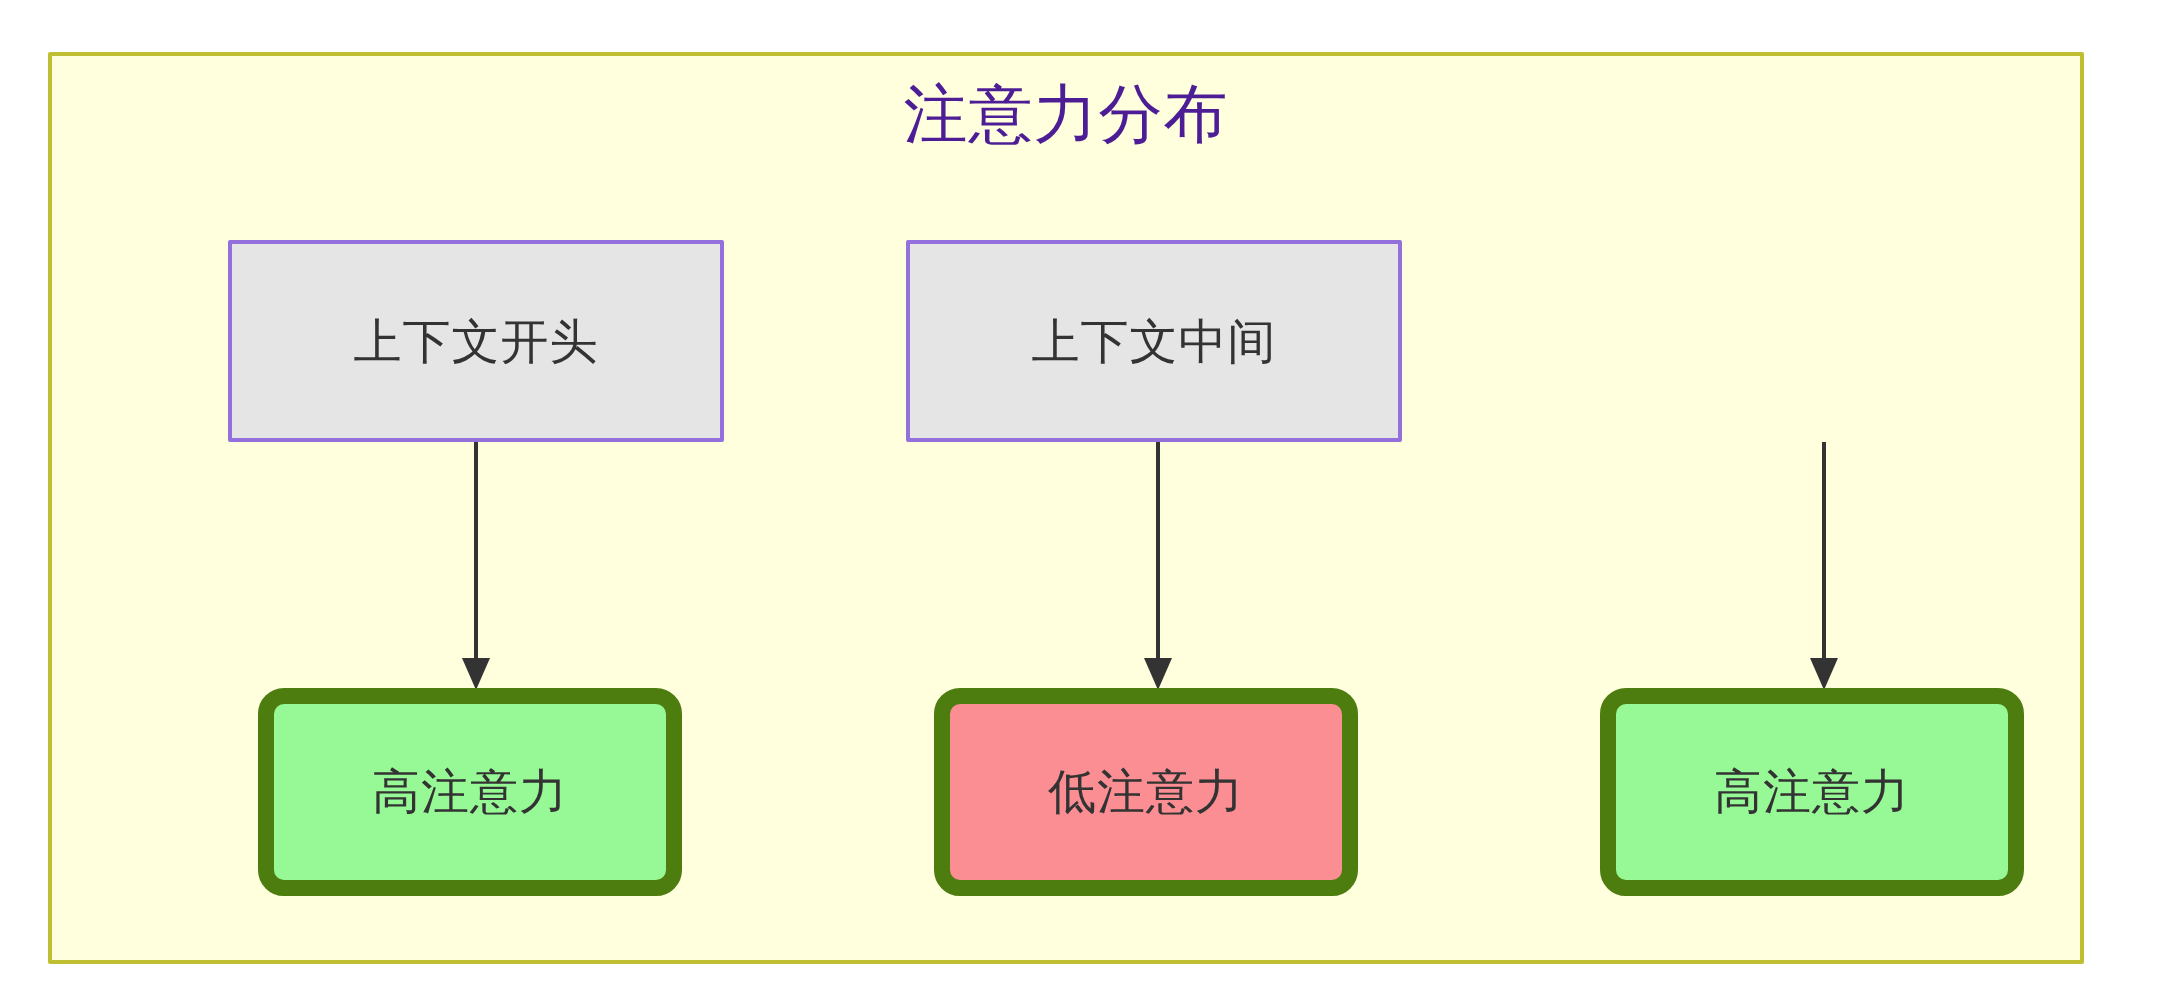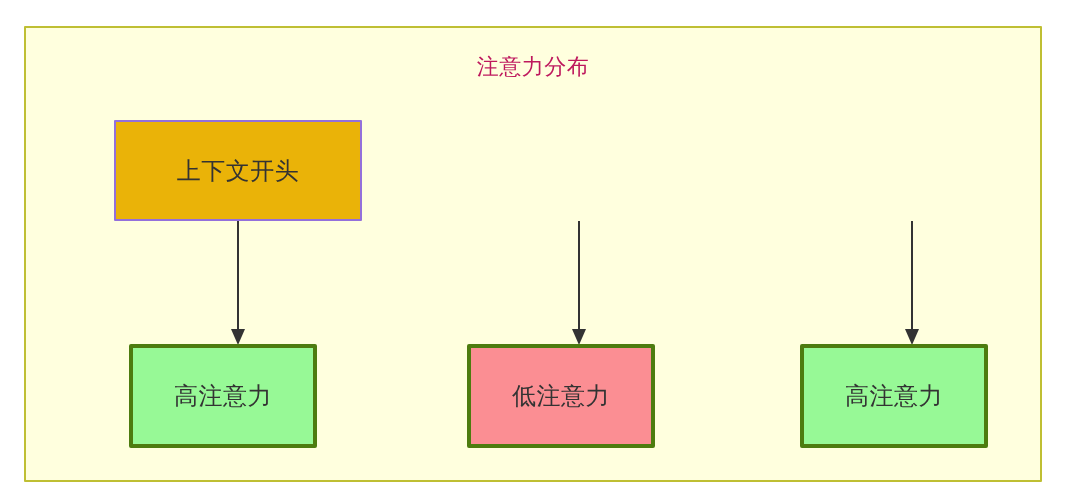--- a/index.html
+++ b/index.html
@@ -31,57 +31,57 @@
     height: 456px;
     background: #ffffde;
     border: 2px solid #bfbf33;
     box-sizing: border-box;
     border-radius: 1px;
   }
 
   .subgraph-title {
     position: absolute;
     left: 0;
-    top: 24px;
+    top: 14px;
     width: 100%;
     text-align: center;
-    font-size: 22px;
+    font-size: 32px;
     line-height: 30px;
-    color: #be185d;
+    color: #4c1d95;
     letter-spacing: 0.5px;
   }
 
   
   .node {
     position: absolute;
     box-sizing: border-box;
     display: flex;
     align-items: center;
     justify-content: center;
     font-size: 24px;
     color: #333333;
     letter-spacing: 0.5px;
     white-space: nowrap;
   }
 
   .node-top {
-    background: #eab308;
+    background: #e5e5e5;
     border: 2px solid #9370db;
     width: 248px;
     height: 101px;
     top: 92px;
     border-radius: 1px;
   }
 
   .node-bottom {
-    width: 188px;
+    width: 212px;
     height: 104px;
     top: 316px;
-    border: 4px solid #4d7c0f;
-    border-radius: 2px;
+    border: 8px solid #4d7c0f;
+    border-radius: 13px;
   }
 
   .fill-green { background: #97f996; }
   .fill-red   { background: #fb8e93; text-align: right; }
 
   
   .col1-top { left: 88px; }
   .col2-top { left: 427px; }
   .col3-top { left: 759px; }
 
@@ -106,20 +106,21 @@
 <body>
 
 <div id="canvas">
 
   <div class="subgraph">
 
     <div class="subgraph-title">注意力分布</div>
 
     <div class="node node-top col1-top">上下文开头</div>
 
+    <div class="node node-top col2-top">上下文中间</div>
 
 
     <div class="arrow arrow-c1">
       <svg width="16" height="124" viewBox="0 0 16 124" xmlns="http://www.w3.org/2000/svg">
         <line x1="8" y1="0" x2="8" y2="109" stroke="#333333" stroke-width="2"></line>
         <polygon points="8,124 1,108 15,108" fill="#333333"></polygon>
       </svg>
     </div>
 
     <div class="arrow arrow-c2">

